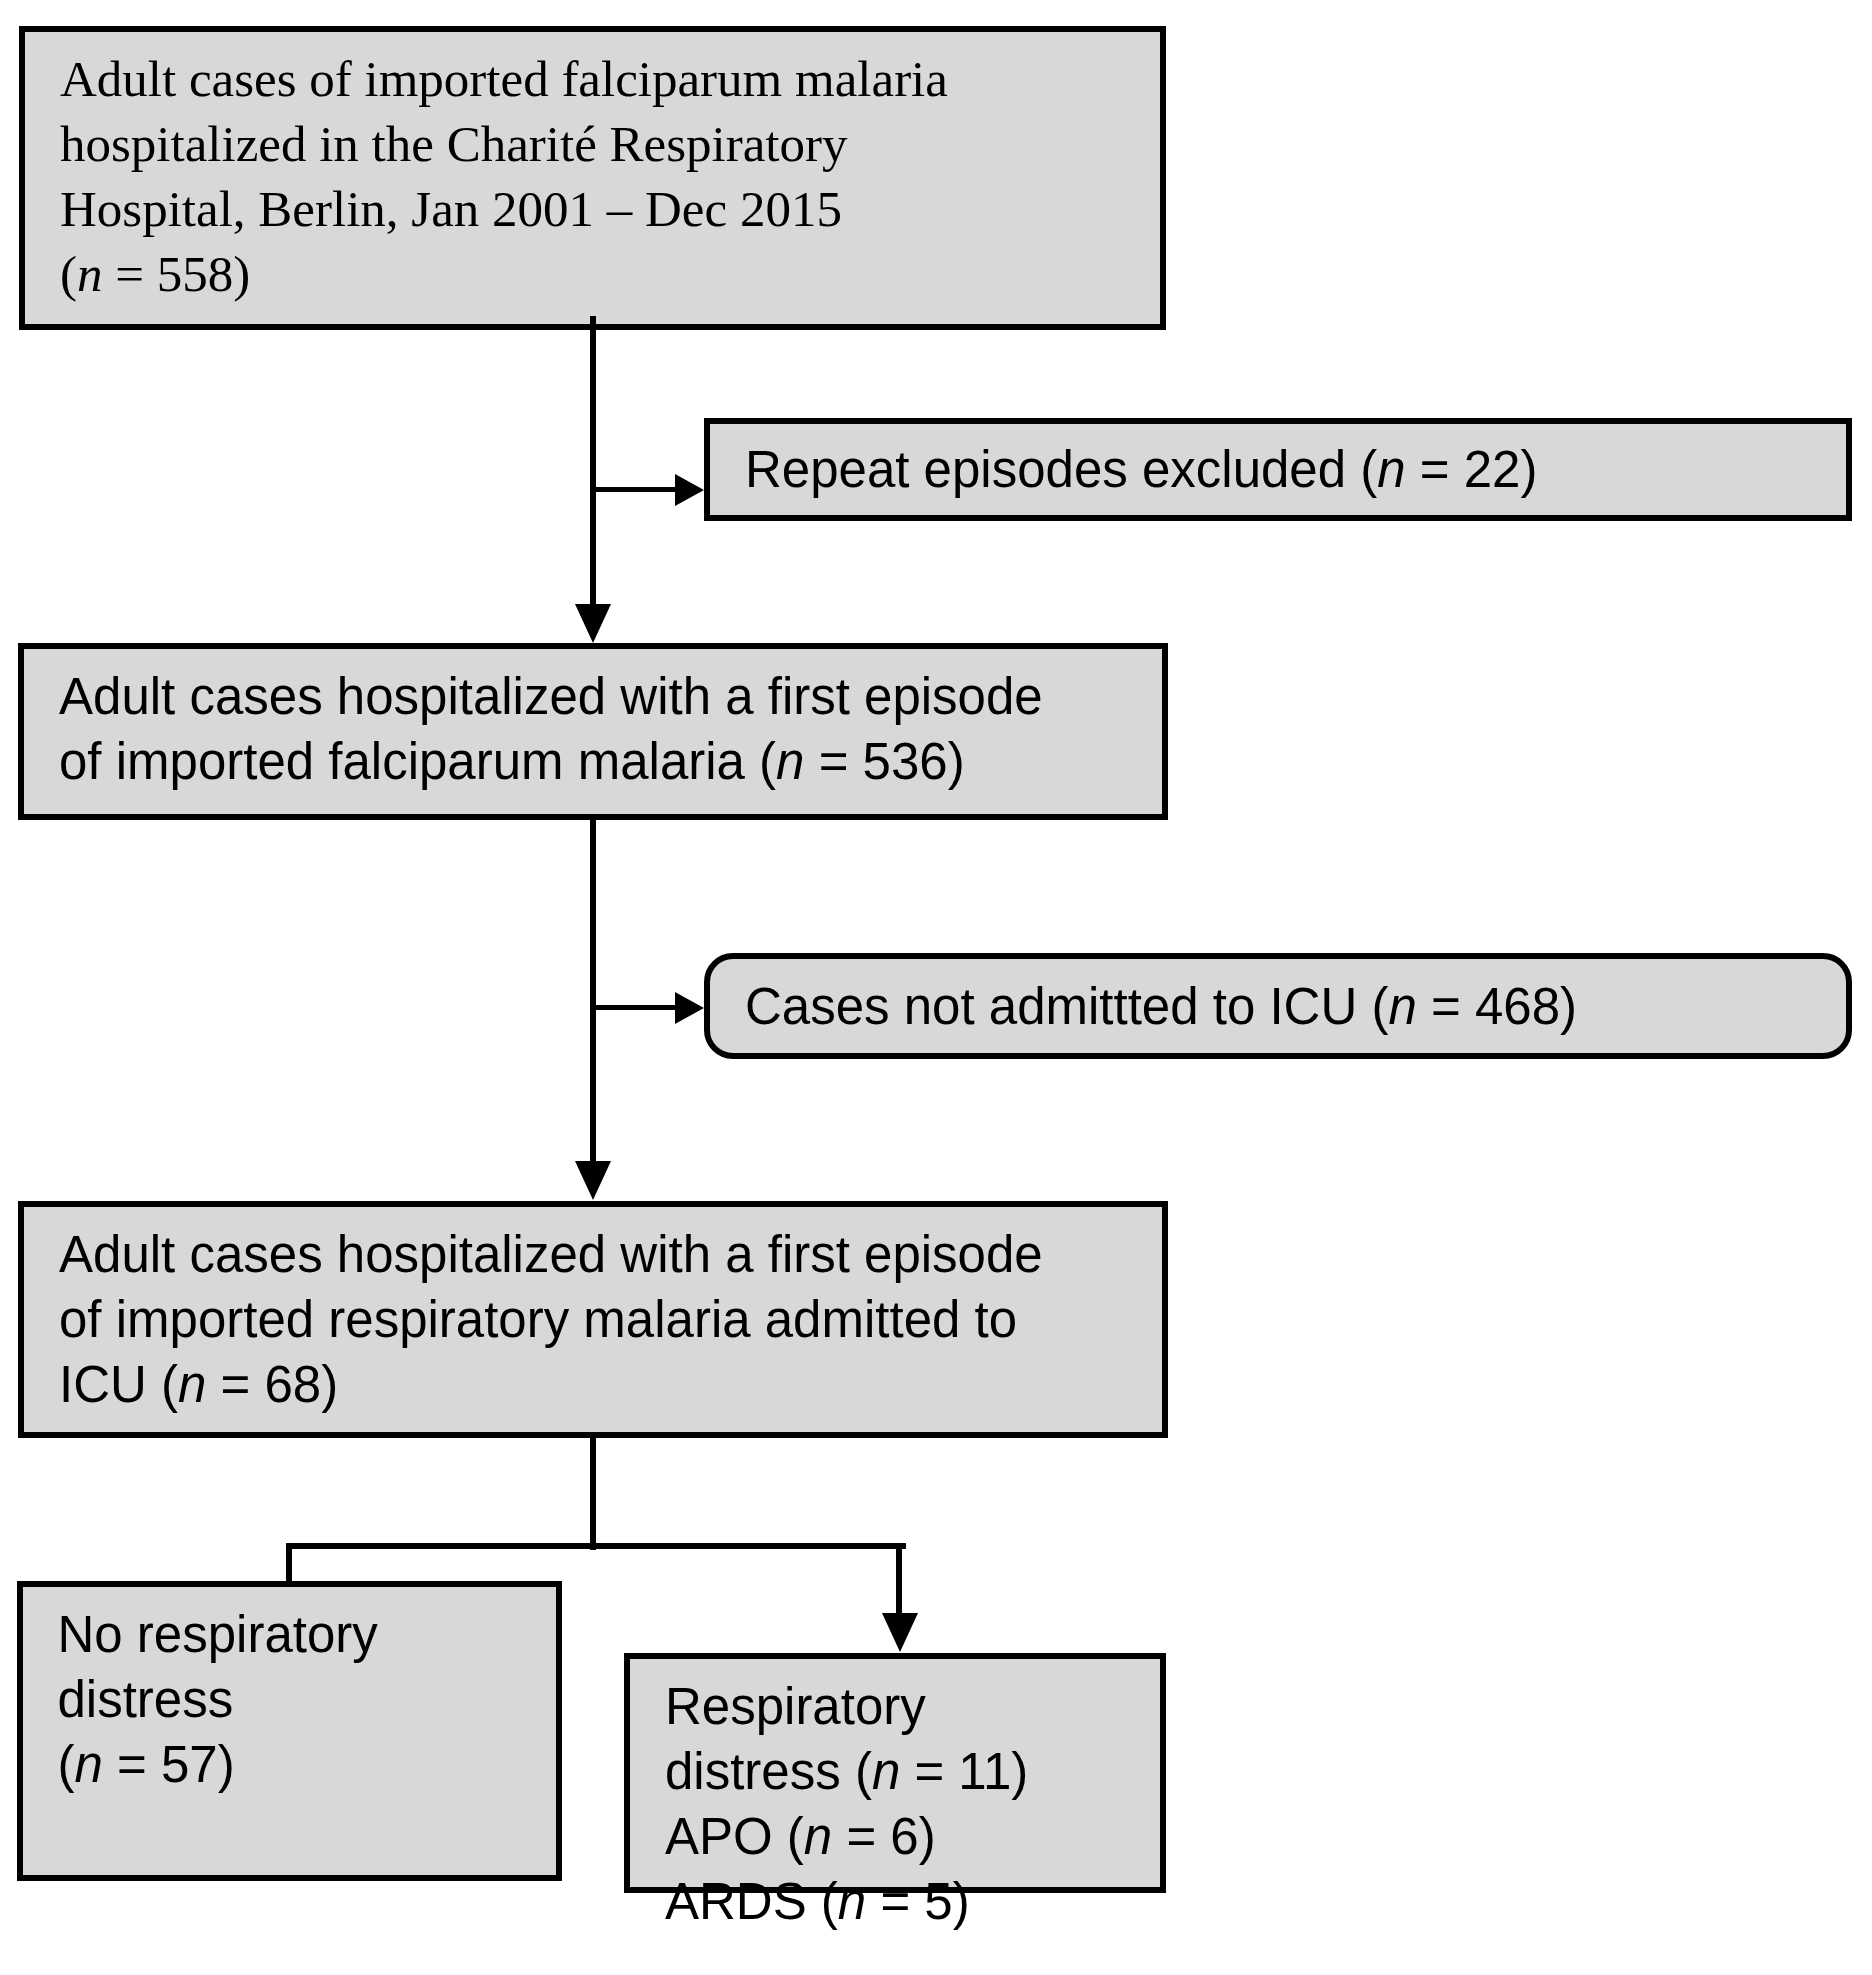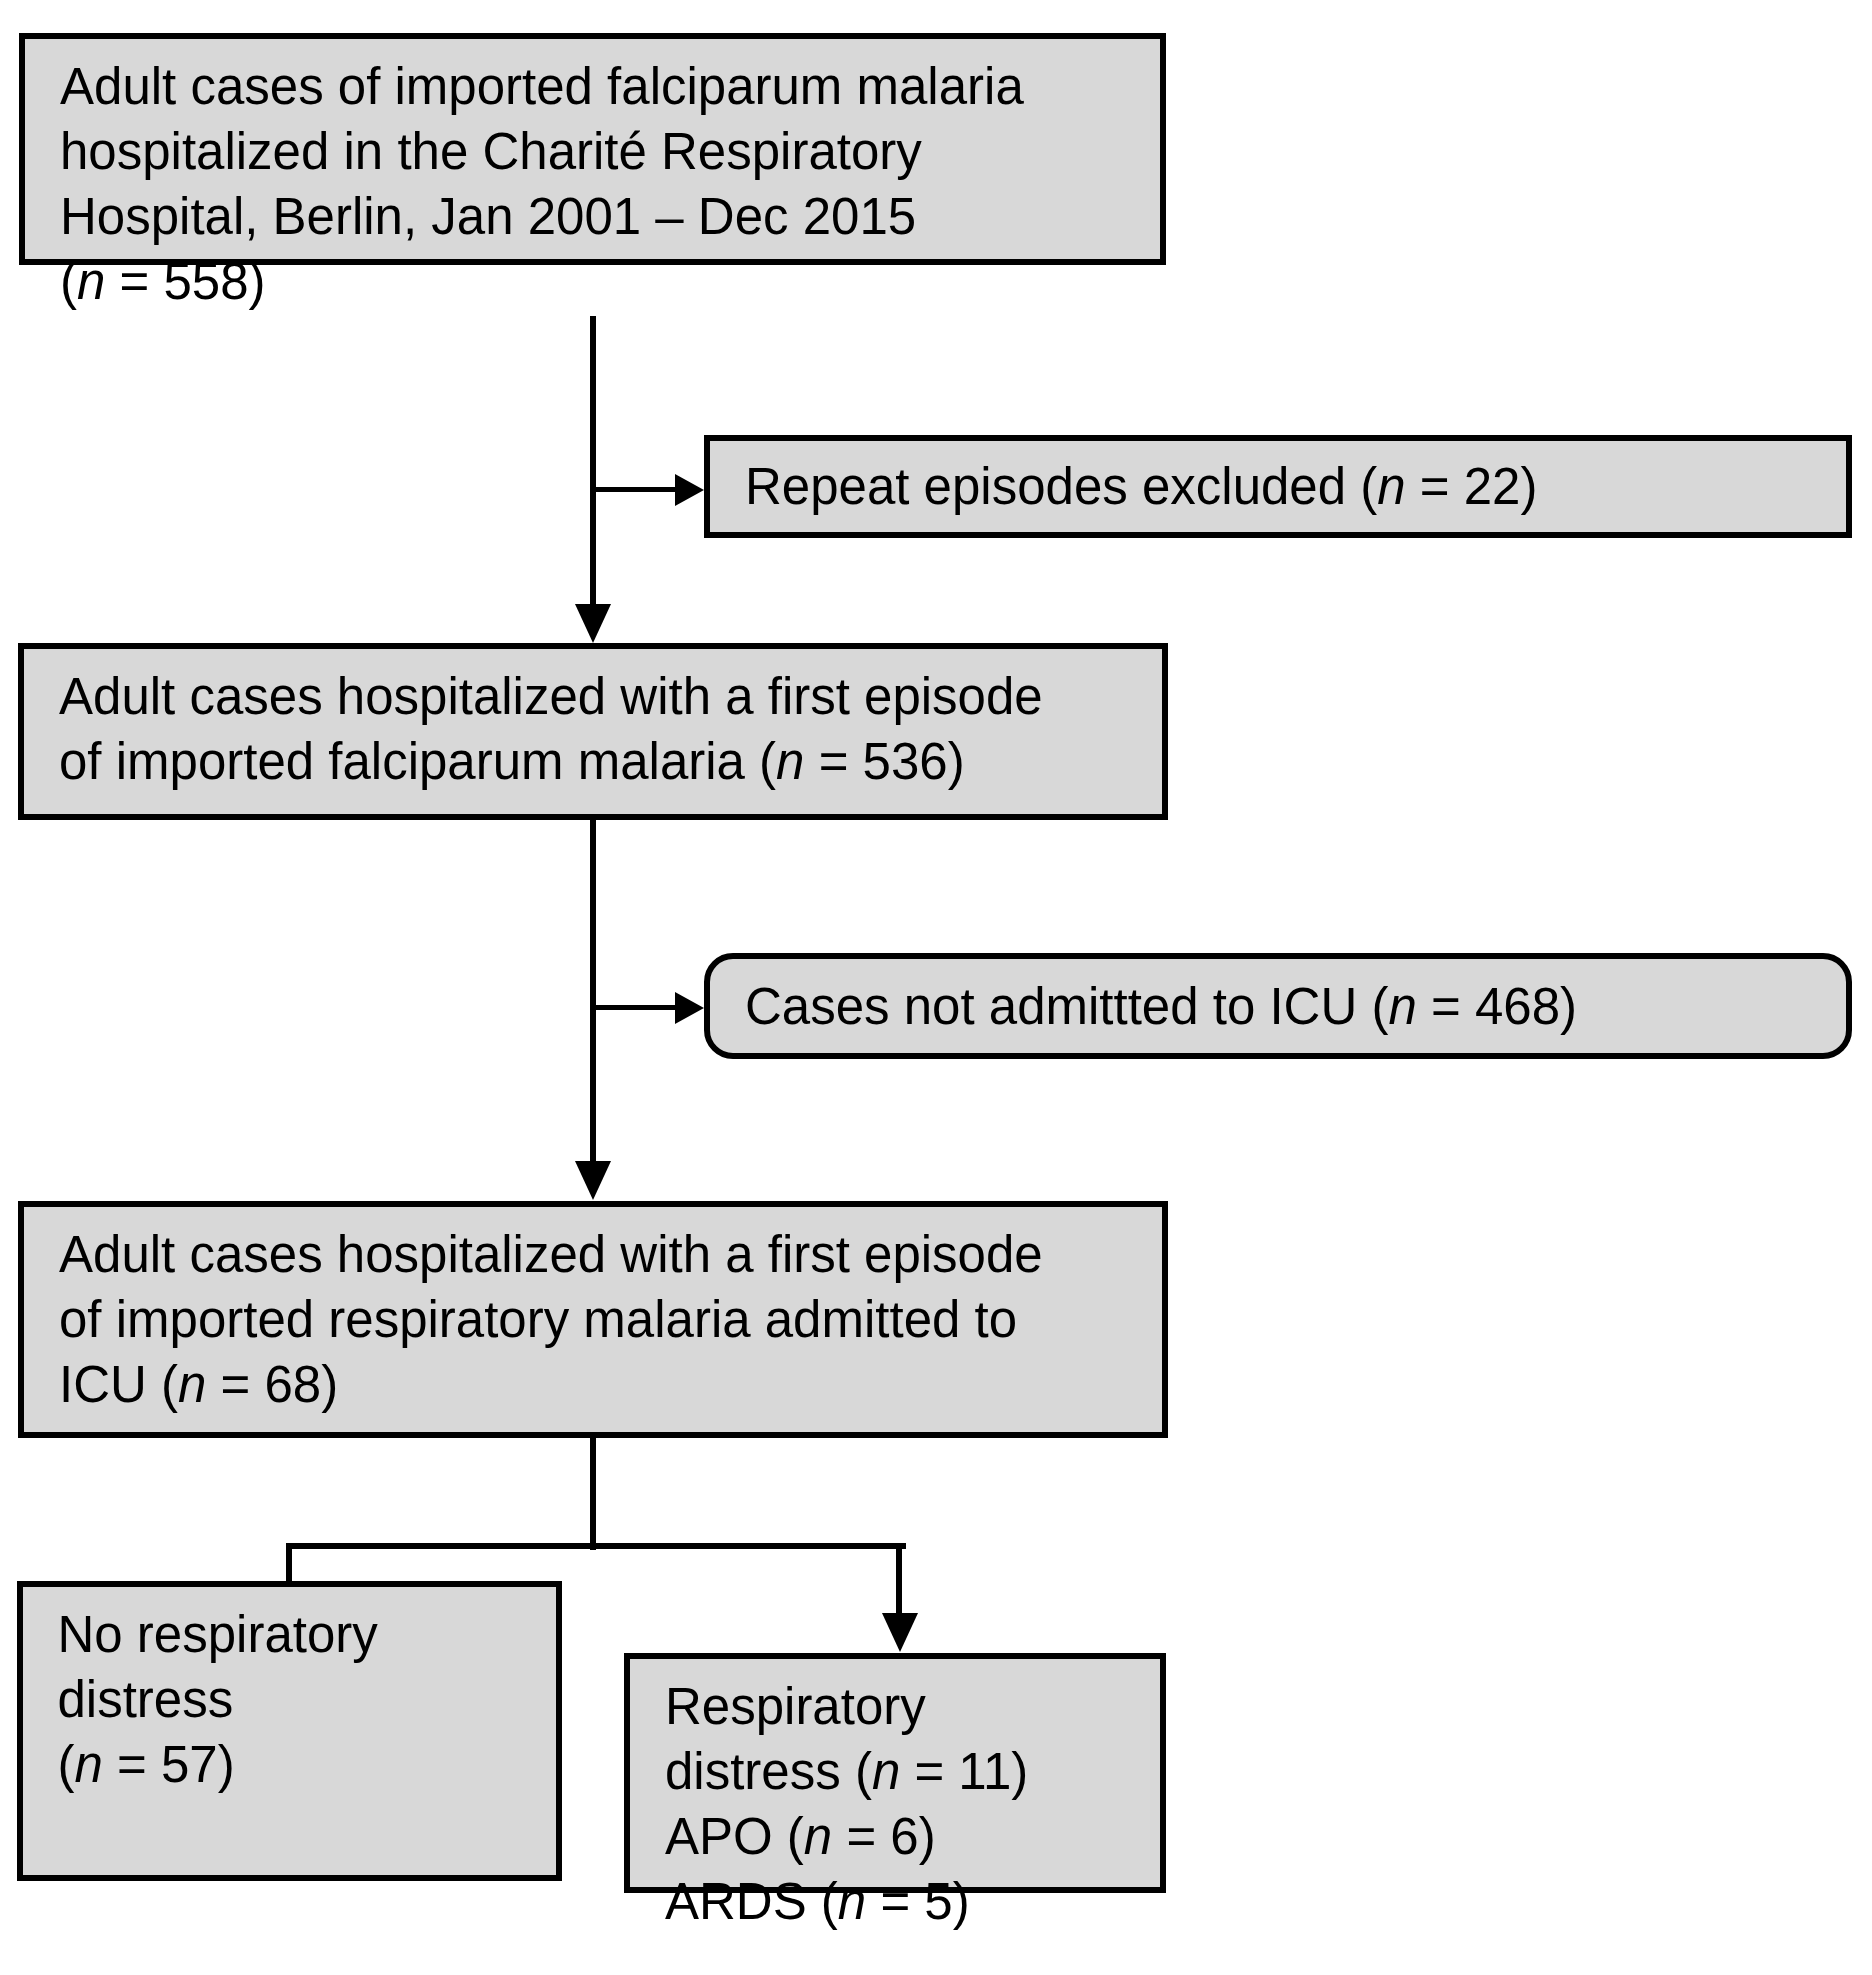--- a/index.html
+++ b/index.html
@@ -27,22 +27,22 @@
   }
   .box.vcenter {
     display: flex;
     align-items: center;
     padding-top: 0;
     padding-bottom: 0;
   }
   .box i { font-style: italic; }
 
   
-  #box-source        { left: 19px;   top: 33px;   width: 1147px; height: 232px; }
-  #box-excluded      { left: 704px; top: 435px;  width: 1148px; height: 103px; }
+  #box-source        { left: 19px;   top: 26px;   width: 1147px; height: 304px; font-family: Liberation Serif, serif; }
+  #box-excluded      { left: 704px; top: 418px;  width: 1148px; height: 103px; }
   #box-first-episode { left: 18px;   top: 643px; width: 1150px; height: 177px; }
   #box-not-icu       { left: 704px; top: 953px; width: 1148px; height: 106px; border-radius: 29px; }
   #box-icu           { left: 18px;   top: 1201px; width: 1150px; height: 237px; }
   #box-no-distress   { left: 16.5px;   top: 1581px; width: 545px;  height: 300px; }
   #box-distress      { left: 624px;  top: 1653px; width: 542px;  height: 240px; }
 
   
   .vline, .hline {
     position: absolute;
     background: #000000;

